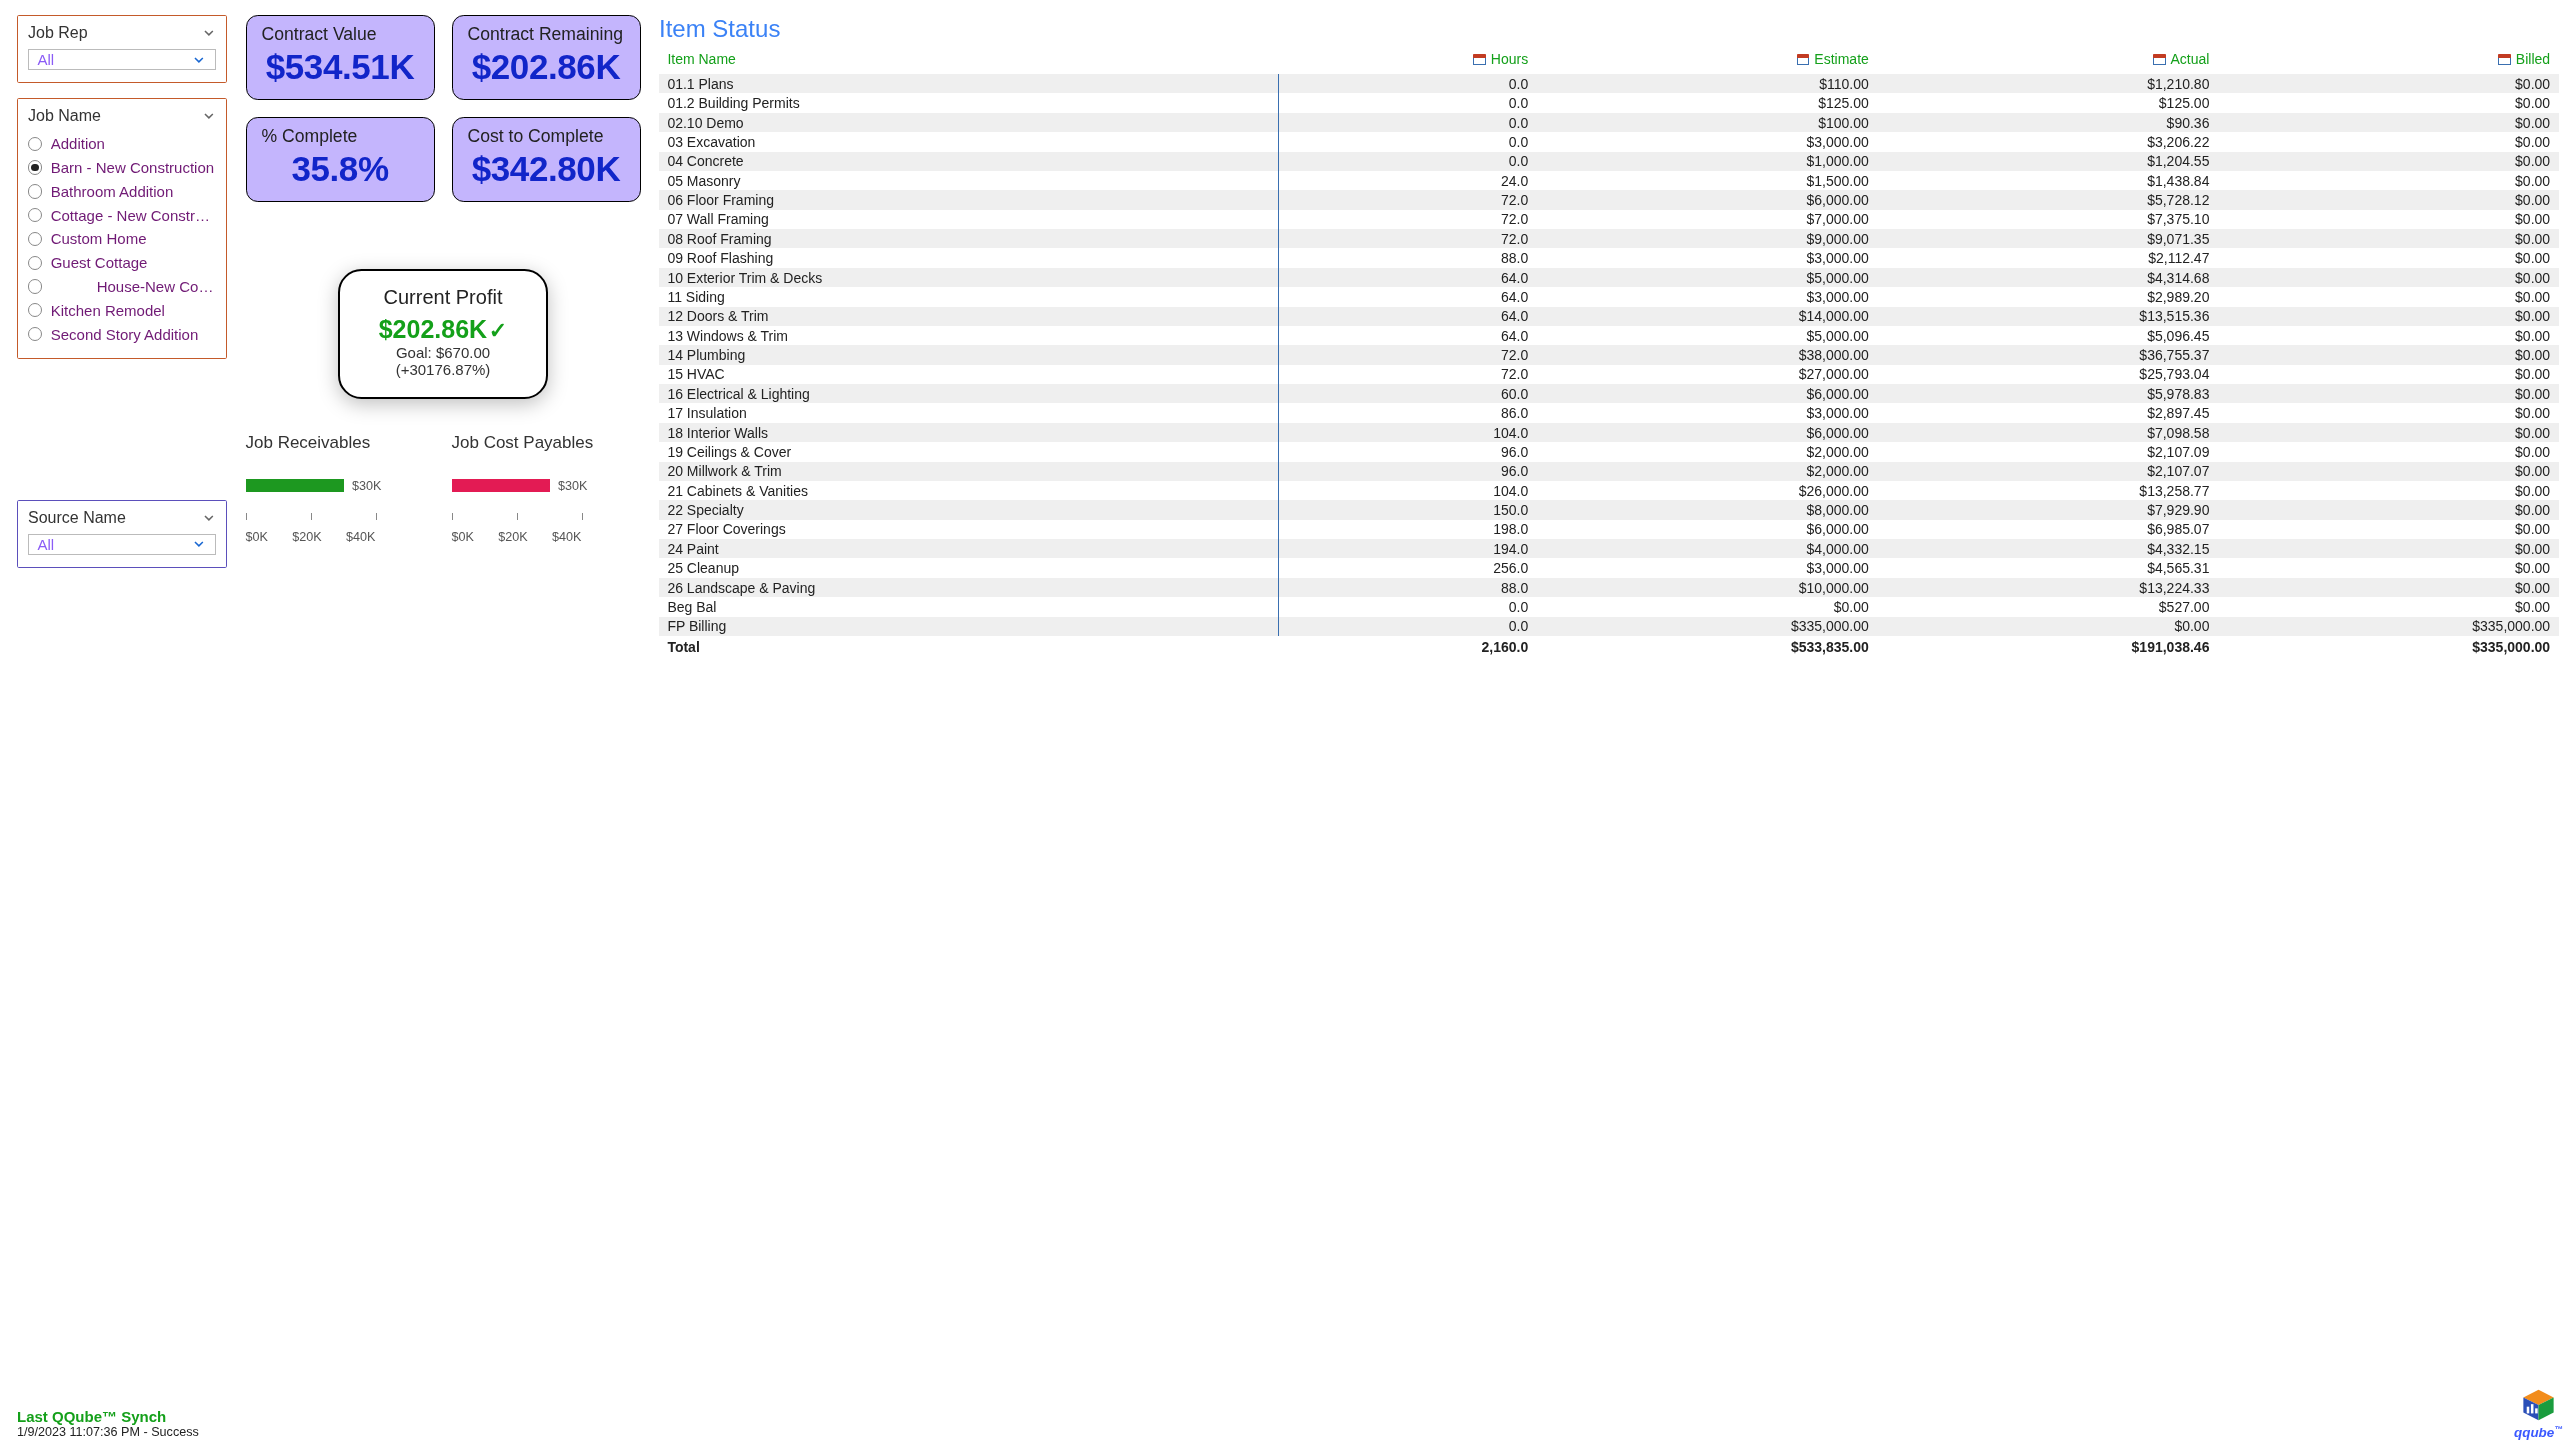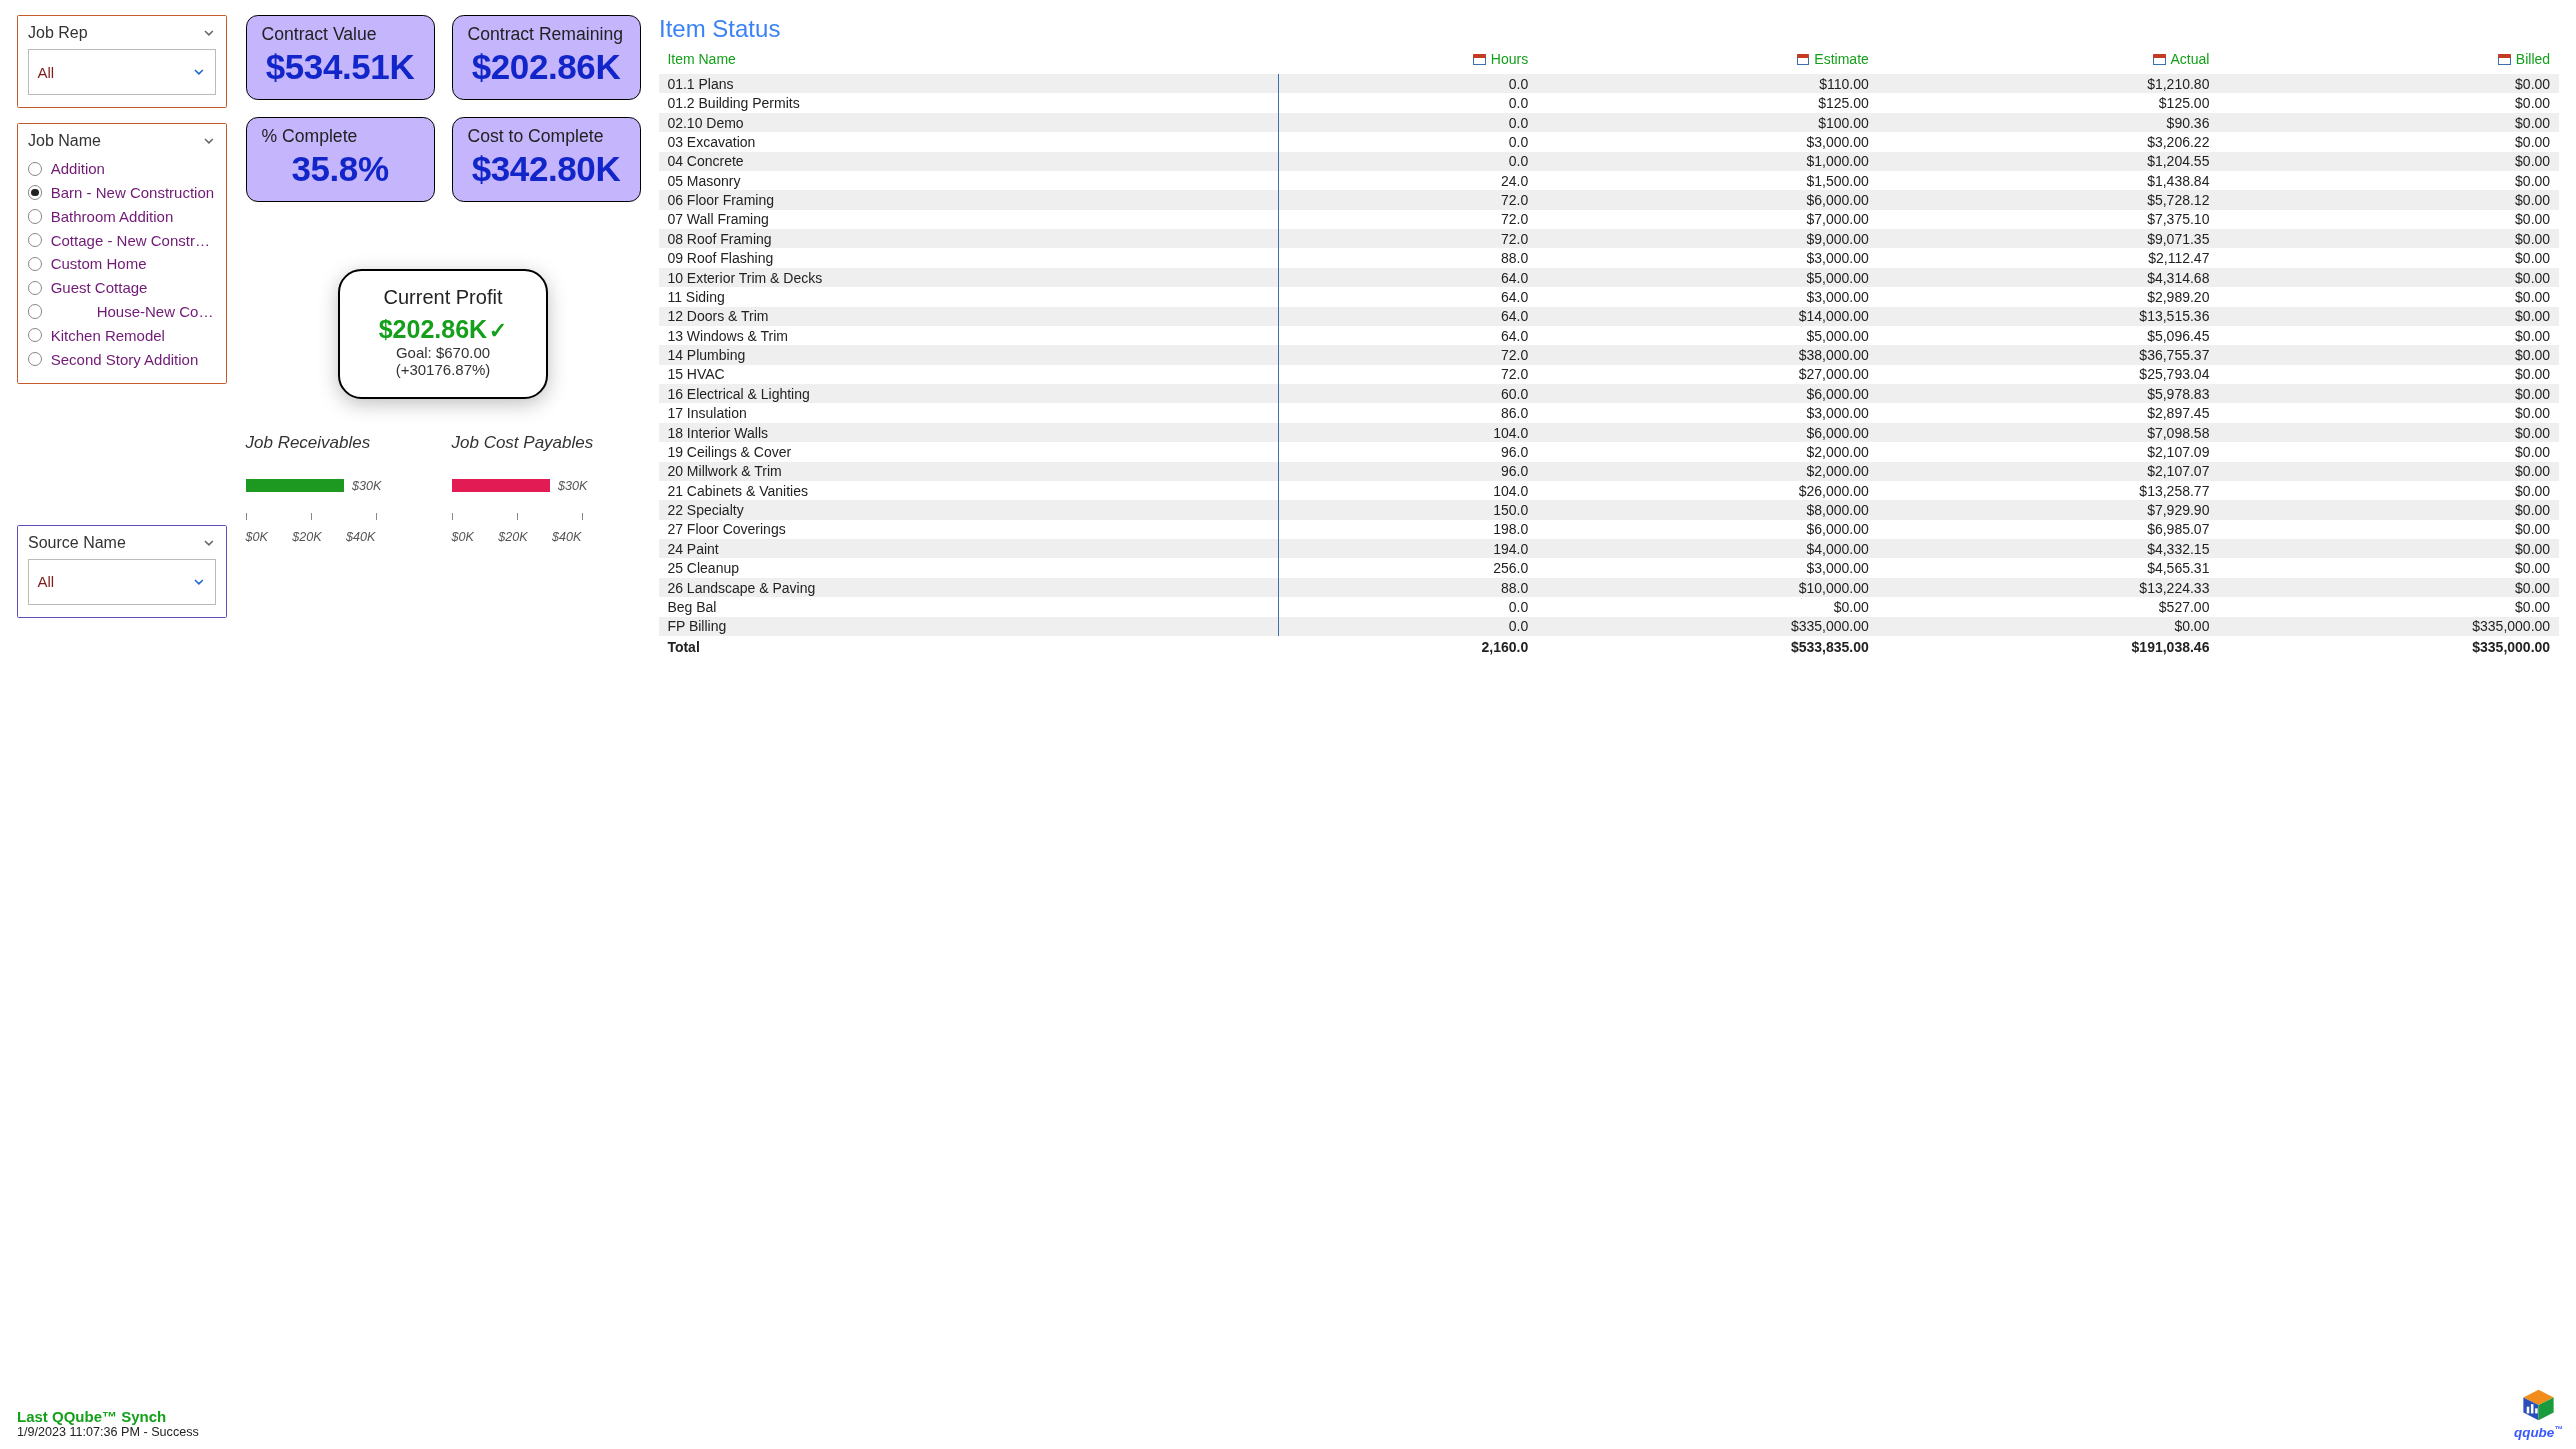--- a/index.html
+++ b/index.html
@@ -38,26 +38,26 @@
     align-items: center;
   }
   .chevron {
     width: 15px; height: 15px;
     display: inline-flex; align-items: center; justify-content: center;
     color: #666;
   }
   .chevron svg { width: 11.8px; height: 11.8px; }
   .dropdown {
     border: 0.8px solid #bbb;
-    height: 46px;
+    height: 21px;
     display: flex;
     align-items: center;
     justify-content: space-between;
     padding: 0 8.4px;
-    color: #7f1d1d;
+    color: #8b5cf6;
     font-size: 15px;
     cursor: pointer;
   }
   .radio-list { list-style: none; }
   .radio-item {
     display: flex;
     align-items: center;
     gap: 8.4px;
     padding: 3.4px 0;
     color: #701a75;
@@ -117,21 +117,20 @@
   }
   .profit-title { font-size: 20px; color: #222; margin-bottom: 6.7px; }
   .profit-value { font-size: 25px; color: #14a01a; font-weight: 600; }
   .profit-value .check { color: #14a01a; font-size: 22px; margin-left: 1.7px; }
   .profit-goal, .profit-delta { font-size: 15px; color: #333; }
   .mini-charts {
     display: grid;
     grid-template-columns: 1fr 1fr;
     gap: 17px;
     margin-top: 25px;
-    font-style: italic;
   }
   .mini-chart-title { font-size: 17px; color: #333; margin-bottom: 23.5px; }
   .bar-row {
     display: flex;
     align-items: center;
     gap: 8.4px;
     height: 18.5px;
     margin-bottom: 18.5px;
   }
   .bar {

